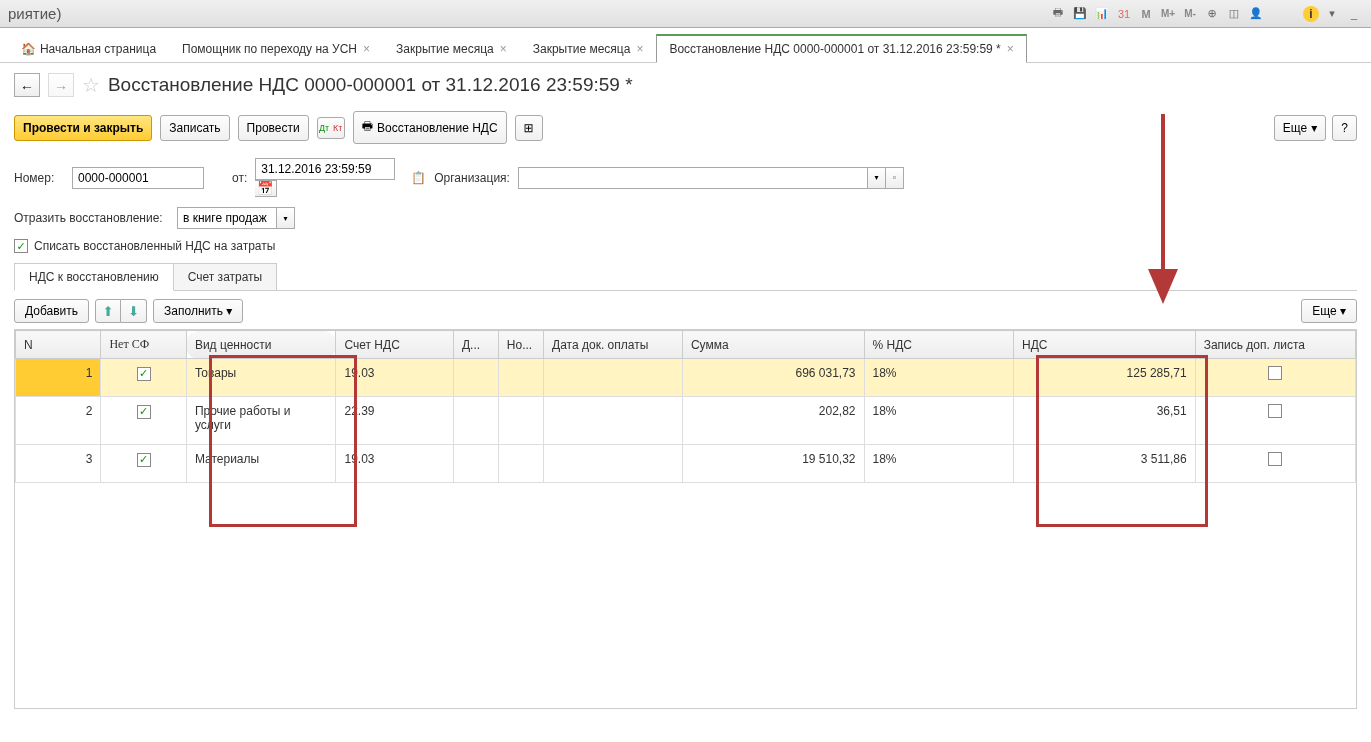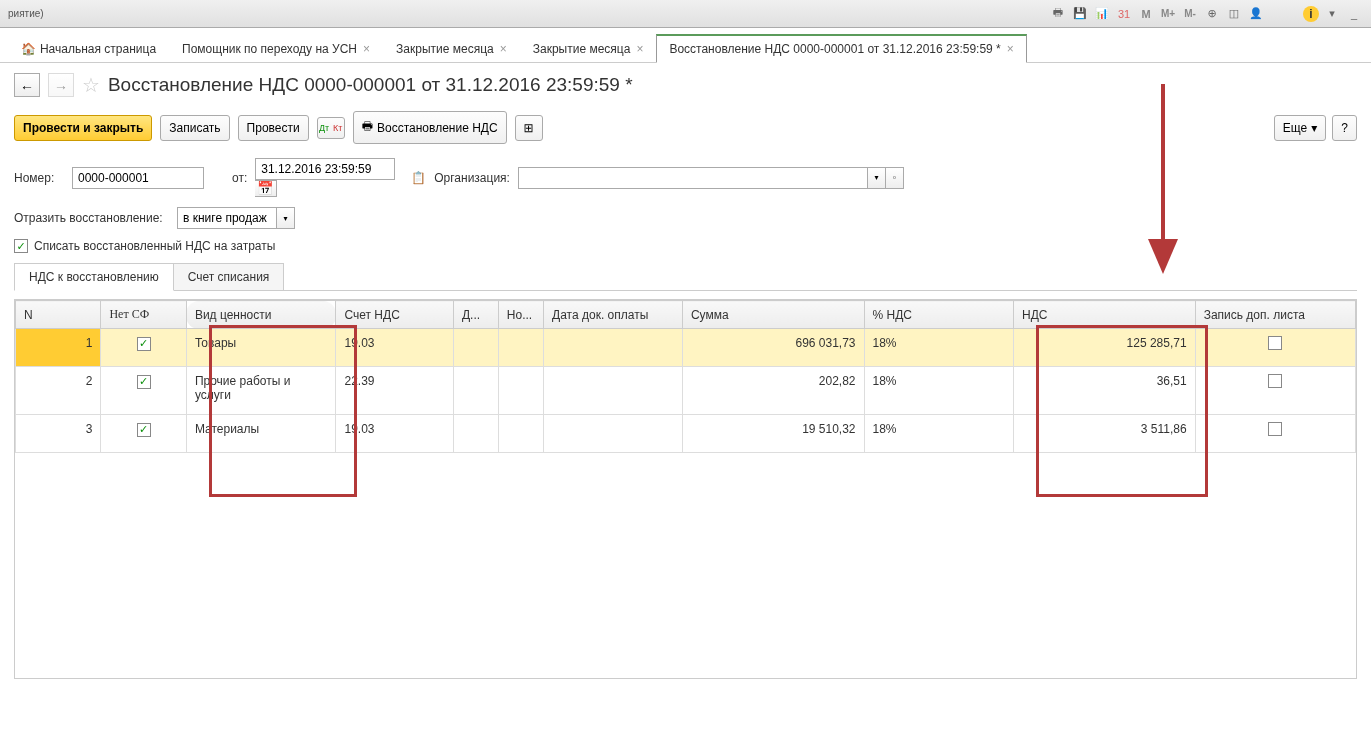--- a/index.html
+++ b/index.html
@@ -1,19 +1,19 @@
 <!DOCTYPE html>
 <html><head>
   <meta charset="utf-8">
   <style>
     * { box-sizing: border-box; margin: 0; padding: 0; }
     body { font-family: Arial, sans-serif; font-size: 12px; background: #fff; color: #333; }
     
     .top-bar { background: linear-gradient(#f0f0f0, #e0e0e0); height: 28px; border-bottom: 1px solid #aaa; display: flex; align-items: center; padding: 0 8px; justify-content: space-between; }
-    .top-left { font-size: 10px; color: #555; }
+    .top-left { font-size: 15px; color: #555; }
     .top-right { display: flex; gap: 4px; align-items: center; }
     .top-icon { width: 18px; height: 18px; display: inline-flex; align-items: center; justify-content: center; font-size: 11px; color: #666; cursor: pointer; }
     .top-m { font-weight: bold; color: #888; }
     .top-mplus { font-weight: bold; color: #888; font-size: 10px; }
     .top-info { background: #ffcc33; border-radius: 50%; width: 16px; height: 16px; display: inline-flex; align-items: center; justify-content: center; font-weight: bold; color: #333; }
     
     .tabs-row { display: flex; background: #fff; border-bottom: 1px solid #ccc; padding: 6px 8px 0 8px; gap: 0; }
     .tab { padding: 6px 12px; border: 1px solid transparent; border-bottom: none; cursor: pointer; display: flex; align-items: center; gap: 6px; font-size: 12px; }
     .tab.active { border: 1px solid #999; border-bottom: 1px solid #fff; background: #fff; margin-bottom: -1px; border-top: 2px solid #5b9b5b; }
     .tab-close { color: #999; cursor: pointer; font-size: 12px; }
@@ -189,23 +189,34 @@
     </div>
   </div>
 
   <div class="checkbox-row">
     <span class="checkbox">✓</span>
     <span>Списать восстановленный НДС на затраты</span>
   </div>
 
   <div class="sub-tabs">
     <div class="sub-tab active">НДС к восстановлению</div>
-    <div class="sub-tab">Счет списания</div>
-  </div>
-
+    <div class="sub-tab">Счет затраты</div>
+  </div>
+
+  <div class="table-toolbar">
+    <button class="tbl-btn">Добавить</button>
+    <div class="arrow-group">
+      <button class="arrow-btn" style="color:#4a9">⬆</button>
+      <button class="arrow-btn" style="color:#4a9">⬇</button>
+    </div>
+    <button class="tbl-btn"><span>Заполнить</span> ▾</button>
+    <div style="margin-left:auto">
+      <button class="tbl-btn"><span>Еще</span> ▾</button>
+    </div>
+  </div>
 
   <div class="table-area">
     <div class="table-scroll">
       <table class="data-table">
         <thead>
           <tr>
             <th class="col-n">N</th>
             <th class="col-sf">Нет СФ</th>
             <th class="col-vid">Вид ценности</th>
             <th class="col-schet">Счет НДС</th>

